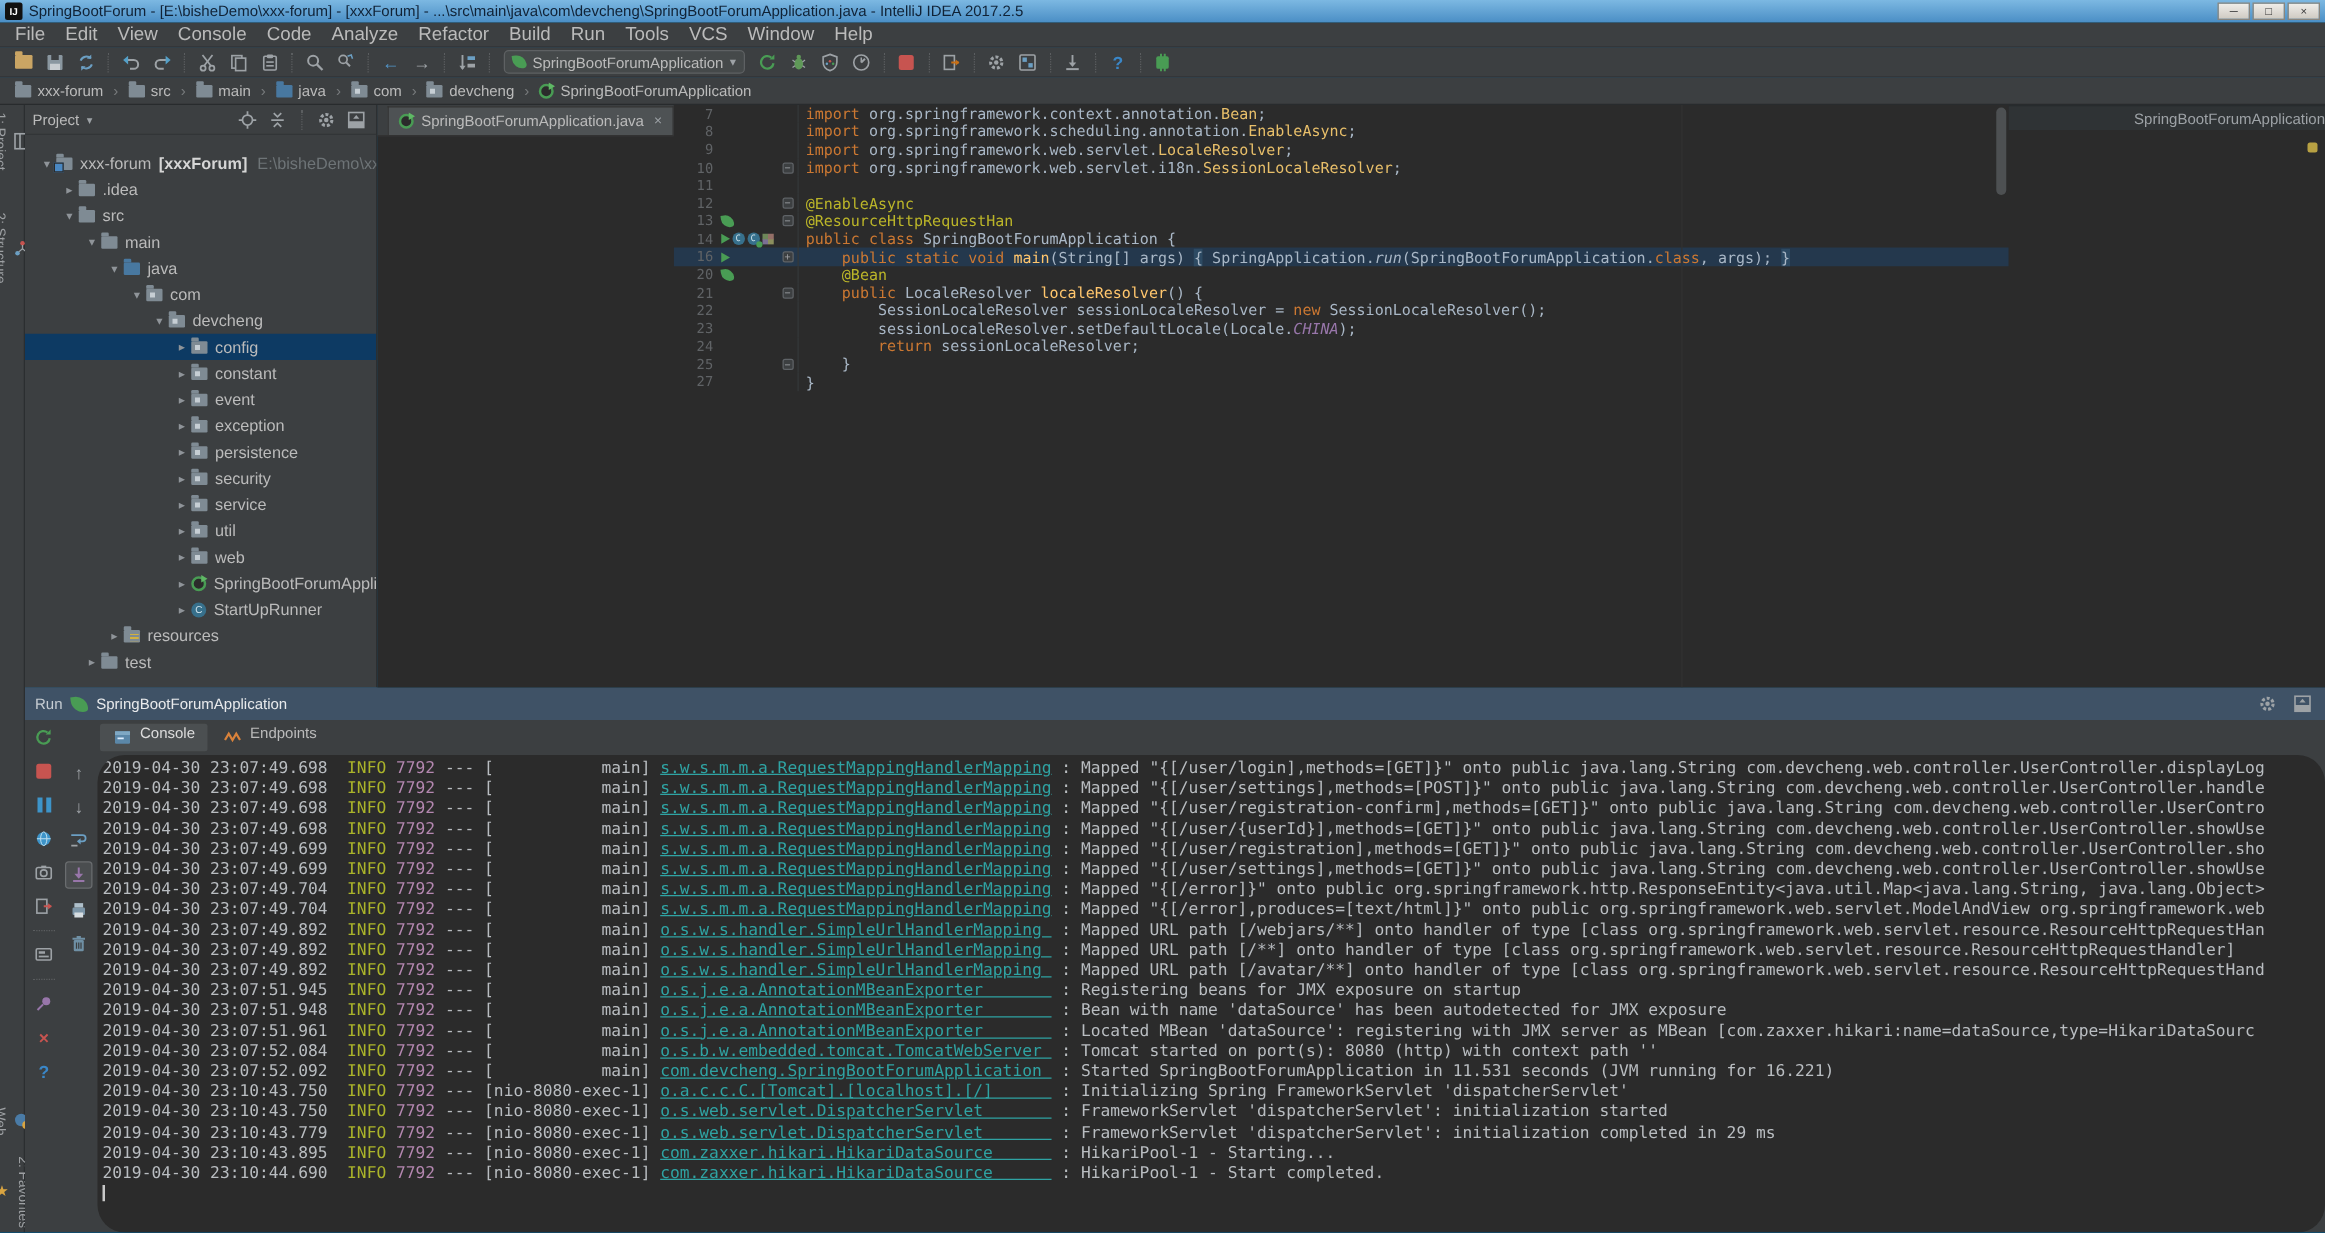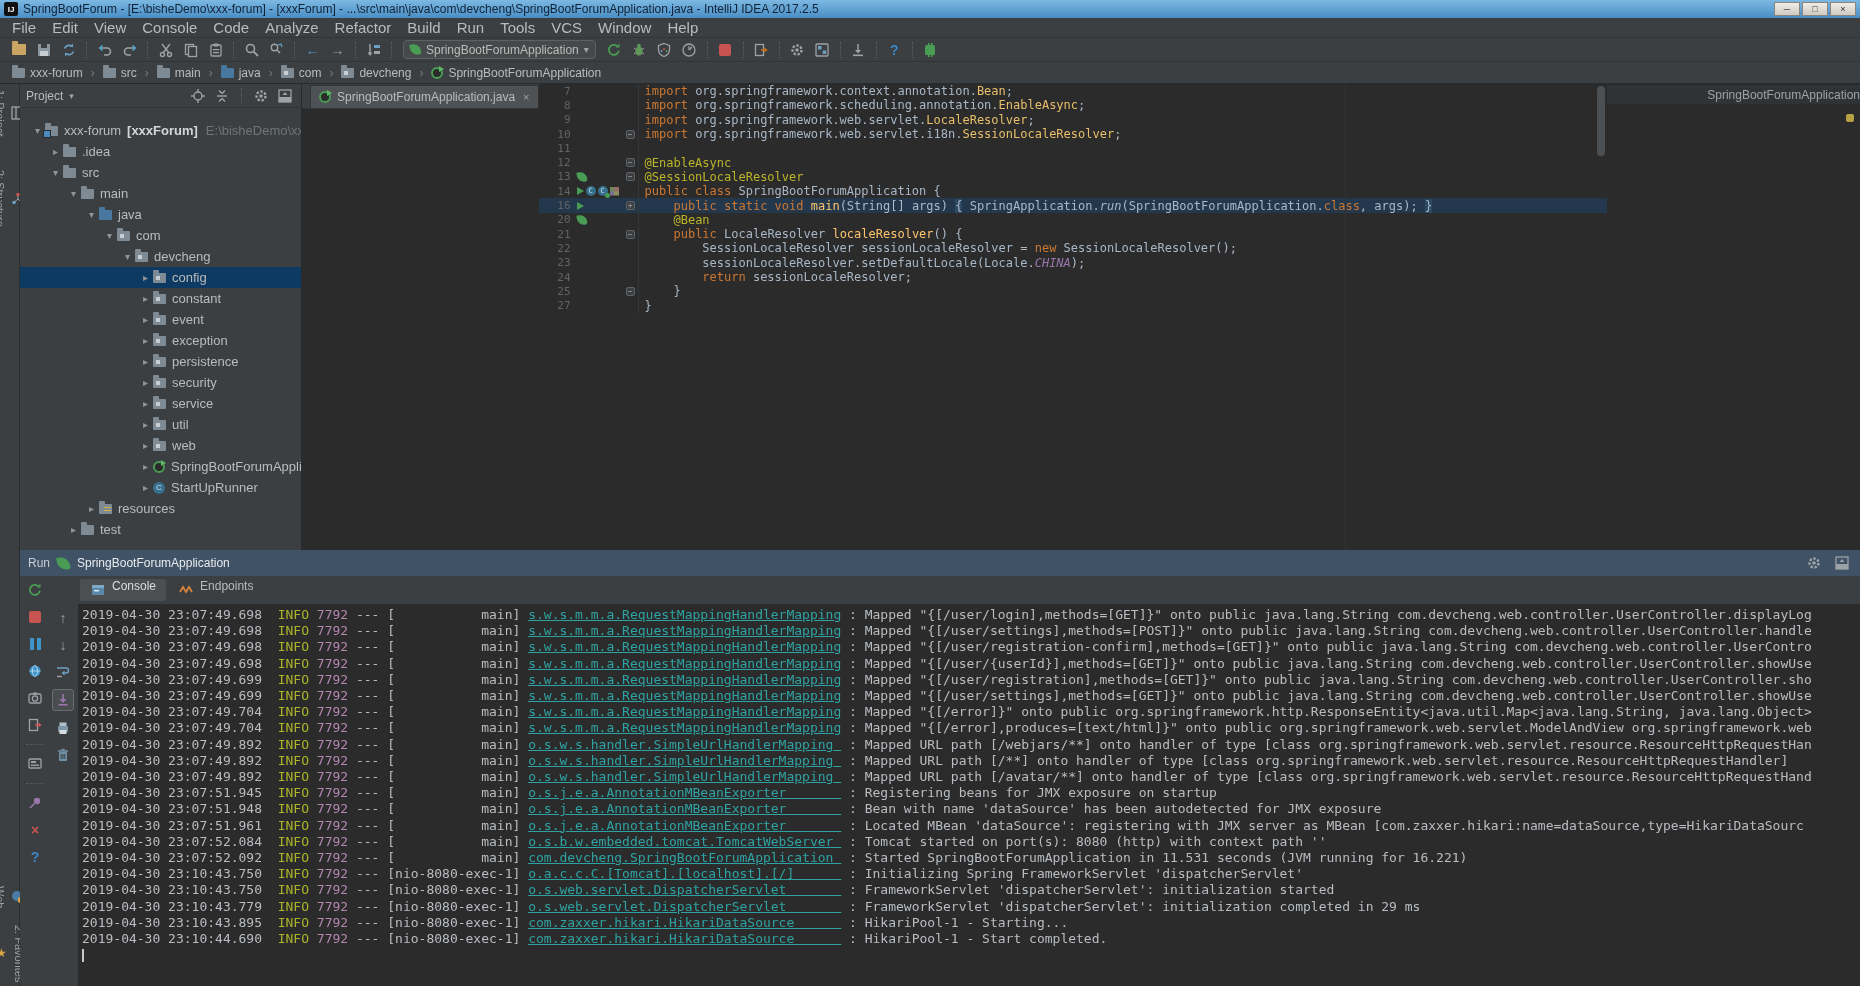--- a/index.html
+++ b/index.html
@@ -116,21 +116,21 @@
   .rcol { position:absolute; top:4px; display:flex; flex-direction:column; align-items:center; gap:7px; width:26px; }
   .rcol1 { left:2px; }
   .rcol2 { left:30px; top:32px; }
   .ricon { width:22px; height:20px; display:flex; align-items:center; justify-content:center; }
   .ricon.selbox { border:1px solid #6a6d6f; background:#4a4d4f; border-radius:3px; height:22px; }
   .rdots { width:18px; border-top:1px dotted #5b5e60; margin:2px 0; }
   .run-content { margin-left:58px; height:100%; display:flex; flex-direction:column; min-height:0; }
   .run-tabs { height:28px; display:flex; align-items:center; gap:2px; padding-left:2px; flex:none; }
   .rtab { height:22px; display:flex; gap:6px; padding:0 10px; color:#bbbbbb; font-size:12px; }
   .rtab.sel { background:#4b4f51; border-radius:2px; color:#dcdcdc; }
-  .console { flex:1; background:#2b2b2b; font-family:"DejaVu Sans Mono", monospace; font-size:13px; line-height:16.2px; white-space:pre; overflow:hidden; padding:3px 0 12px 4px; color:#b9bdc1; }
+  .console { flex:1; background:#2b2b2b; font-family:"DejaVu Sans Mono", monospace; font-size:13px; line-height:16.2px; white-space:pre; overflow:hidden; padding:3px 0 12px 4px; color:#b9bdc1;border-radius:22px; }
   .c-ts { color:#b9bdc1; }
   .c-lvl { color:#abb42a; }
   .c-pid { color:#b487b0; }
   .c-dim { color:#b9bdc1; }
   .c-log { color:#2fa3a3; text-decoration:underline; }
   .c-msg { color:#b9bdc1; }
   .con-caret { display:inline-block; width:2px; height:13px; background:#c8c8c8; vertical-align:middle; }
 </style>
 </head>
 <body>
@@ -684,21 +684,21 @@
           </div>
           <span class="inspect-dot"></span>
           <div class="code-wrap">
             <div id="code">
                 <div class="crow"><span class="ln">7</span><span class="gico"></span><span class="fz"></span><span class="ctext"><span class="tk-kw">import </span><span class="tk-pl">org.springframework.context.annotation.</span><span class="tk-cls">Bean</span><span class="tk-pl">;</span></span></div>
                 <div class="crow"><span class="ln">8</span><span class="gico"></span><span class="fz"></span><span class="ctext"><span class="tk-kw">import </span><span class="tk-pl">org.springframework.scheduling.annotation.</span><span class="tk-cls">EnableAsync</span><span class="tk-pl">;</span></span></div>
                 <div class="crow"><span class="ln">9</span><span class="gico"></span><span class="fz"></span><span class="ctext"><span class="tk-kw">import </span><span class="tk-pl">org.springframework.web.servlet.</span><span class="tk-cls">LocaleResolver</span><span class="tk-pl">;</span></span></div>
                 <div class="crow"><span class="ln">10</span><span class="gico"></span><span class="fz"><span class="fmk">−</span></span><span class="ctext"><span class="tk-kw">import </span><span class="tk-pl">org.springframework.web.servlet.i18n.</span><span class="tk-cls">SessionLocaleResolver</span><span class="tk-pl">;</span></span></div>
                 <div class="crow"><span class="ln">11</span><span class="gico"></span><span class="fz"></span><span class="ctext"></span></div>
                 <div class="crow"><span class="ln">12</span><span class="gico"></span><span class="fz"><span class="fmk">−</span></span><span class="ctext"><span class="tk-ann">@EnableAsync</span></span></div>
-                <div class="crow"><span class="ln">13</span><span class="gico"><span style="display: inline-flex; align-items: center; justify-content: center;"><span class="leaf" style="width:10px;height:10px"></span></span></span><span class="fz"><span class="fmk">−</span></span><span class="ctext"><span class="tk-ann">@SessionLocaleResolver</span></span></div>
+                <div class="crow"><span class="ln">13</span><span class="gico"><span style="display: inline-flex; align-items: center; justify-content: center;"><span class="leaf" style="width:10px;height:10px"></span></span></span><span class="fz"><span class="fmk">−</span></span><span class="ctext"><span class="tk-ann">@ResourceHttpRequestHan</span></span></div>
                 <div class="crow"><span class="ln">14</span><span class="gico"><span style="display: inline-flex; align-items: center; justify-content: center;"><span class="tri"></span></span><span style="display: inline-flex; align-items: center; justify-content: center;"><span class="ci">C</span></span><span style="display: inline-flex; align-items: center; justify-content: center;"><span class="ci cl">C</span></span><span style="display: inline-flex; align-items: center; justify-content: center;"><span class="grid4"></span></span></span><span class="fz"></span><span class="ctext"><span class="tk-kw">public class </span><span class="tk-pl">SpringBootForumApplication {</span></span></div>
                 <div class="crow caret-row"><span class="ln">16</span><span class="gico"><span style="display: inline-flex; align-items: center; justify-content: center;"><span class="tri"></span></span></span><span class="fz"><span class="fmk">+</span></span><span class="ctext"><span class="tk-pl">    </span><span class="tk-kw">public static void </span><span class="tk-mth">main</span><span class="tk-pl">(String[] args) </span><span class="tk-fold">{</span><span class="tk-pl"> SpringApplication.</span><span class="tk-itl">run</span><span class="tk-pl">(SpringBootForumApplication.</span><span class="tk-kw">class</span><span class="tk-pl">, args); </span><span class="tk-fold">}</span></span></div>
                 <div class="crow"><span class="ln">20</span><span class="gico"><span style="display: inline-flex; align-items: center; justify-content: center;"><span class="leaf" style="width:10px;height:10px"></span></span></span><span class="fz"></span><span class="ctext"><span class="tk-pl">    </span><span class="tk-ann">@Bean</span></span></div>
                 <div class="crow"><span class="ln">21</span><span class="gico"></span><span class="fz"><span class="fmk">−</span></span><span class="ctext"><span class="tk-pl">    </span><span class="tk-kw">public </span><span class="tk-pl">LocaleResolver </span><span class="tk-mth">localeResolver</span><span class="tk-pl">() {</span></span></div>
                 <div class="crow"><span class="ln">22</span><span class="gico"></span><span class="fz"></span><span class="ctext"><span class="tk-pl">        SessionLocaleResolver sessionLocaleResolver = </span><span class="tk-kw">new </span><span class="tk-pl">SessionLocaleResolver();</span></span></div>
                 <div class="crow"><span class="ln">23</span><span class="gico"></span><span class="fz"></span><span class="ctext"><span class="tk-pl">        sessionLocaleResolver.setDefaultLocale(Locale.</span><span class="tk-fld">CHINA</span><span class="tk-pl">);</span></span></div>
                 <div class="crow"><span class="ln">24</span><span class="gico"></span><span class="fz"></span><span class="ctext"><span class="tk-pl">        </span><span class="tk-kw">return </span><span class="tk-pl">sessionLocaleResolver;</span></span></div>
                 <div class="crow"><span class="ln">25</span><span class="gico"></span><span class="fz"><span class="fmk">−</span></span><span class="ctext"><span class="tk-pl">    }</span></span></div>
                 <div class="crow"><span class="ln">27</span><span class="gico"></span><span class="fz"></span><span class="ctext"><span class="tk-pl">}</span></span></div>
               </div>

